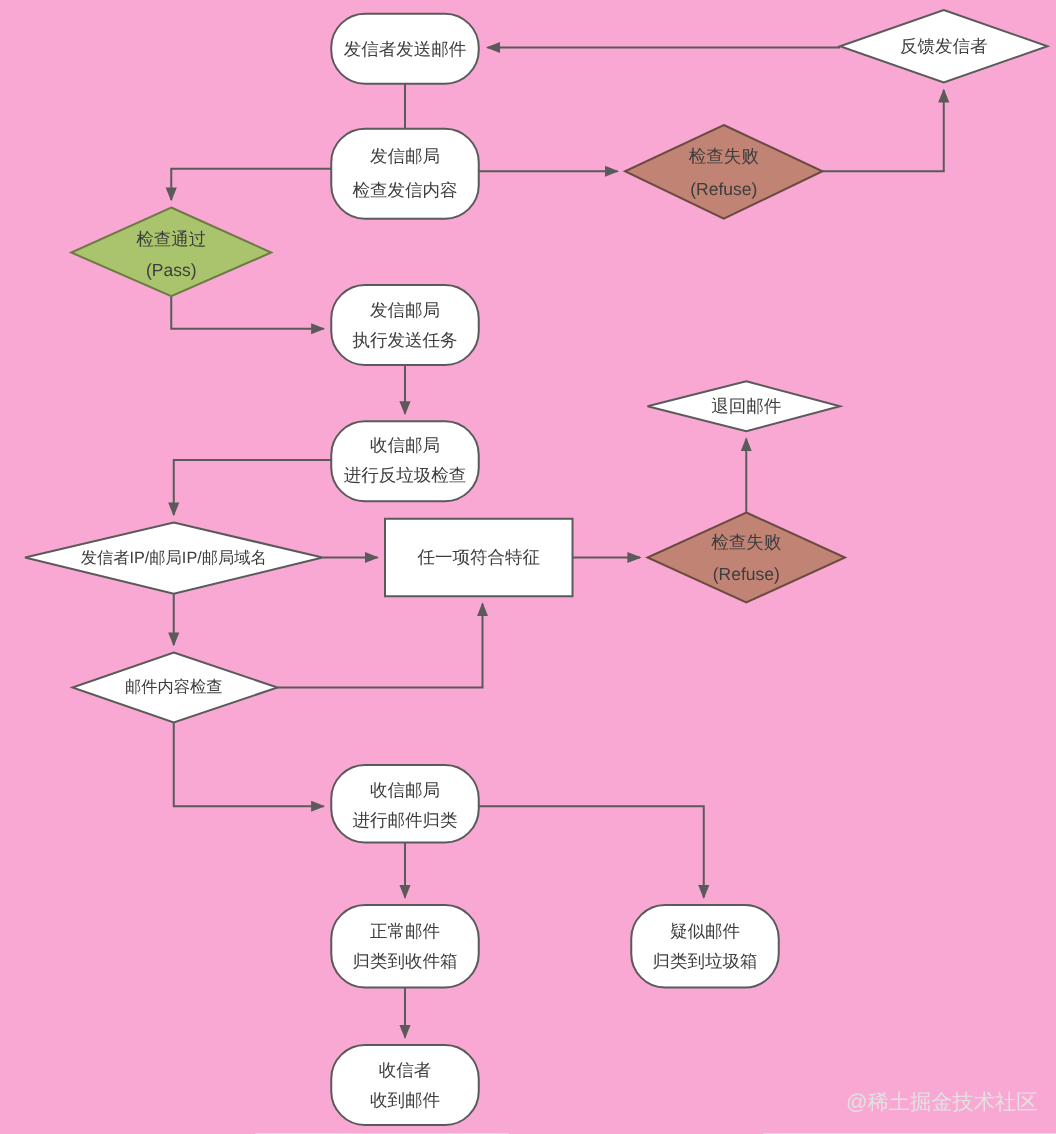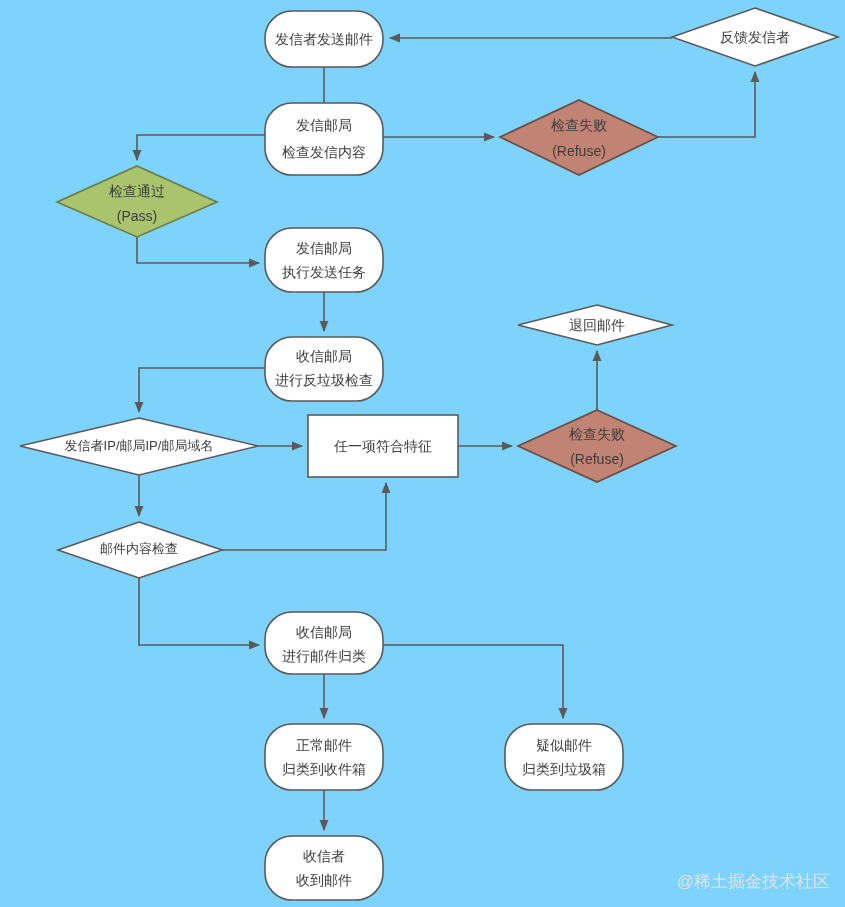--- a/index.html
+++ b/index.html
@@ -8,21 +8,21 @@
     padding: 0;
     background: #ffffff;
   }
   body {
     font-family: "Liberation Sans", "DejaVu Sans", sans-serif;
   }
   #canvas-wrap {
     position: relative;
     width: 845px;
     height: 907px;
-    background: #7dd3fc;
+    background: #f9a8d4;
     overflow: hidden;
   }
   svg#flow {
     position: absolute;
     left: 0;
     top: 0;
     width: 845px;
     height: 907px;
     display: block;
   }

